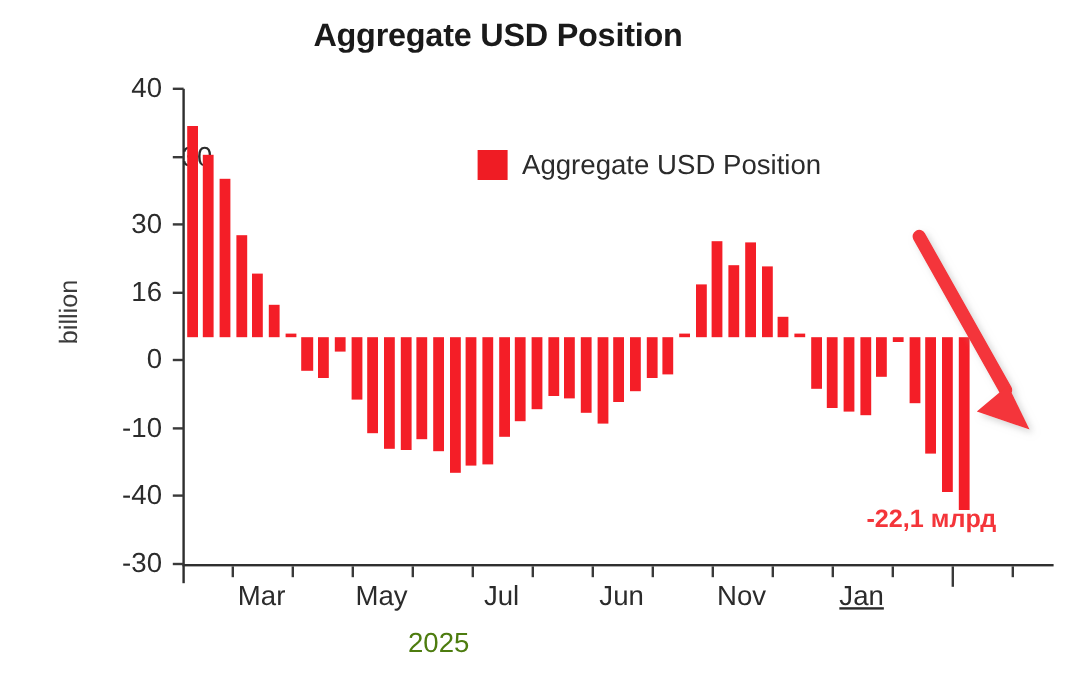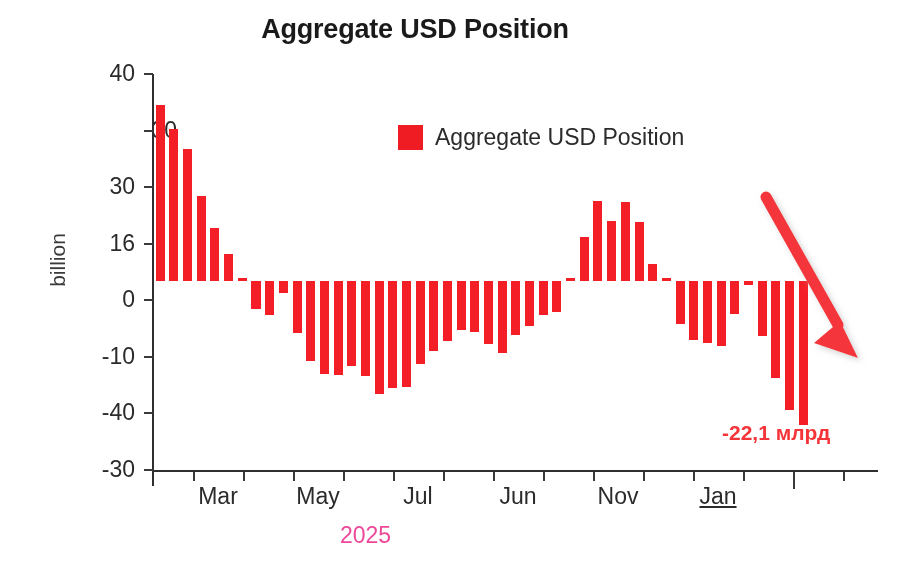--- a/index.html
+++ b/index.html
@@ -93,21 +93,21 @@
     margin-left: -45px;
     text-align: center;
     font-size: 23px;
     color: #2b2b2b;
   }
   #x-axis-title {
     position: absolute;
     top: 522px;
     left: 340px;
     font-size: 23px;
-    color: #ec4899;
+    color: #4d7c0f;
   }
   #plot-area {
     position: absolute;
     left: 153px;
     top: 74px;
     width: 725px;
     height: 396px;
   }
   .bar {
     position: absolute;

